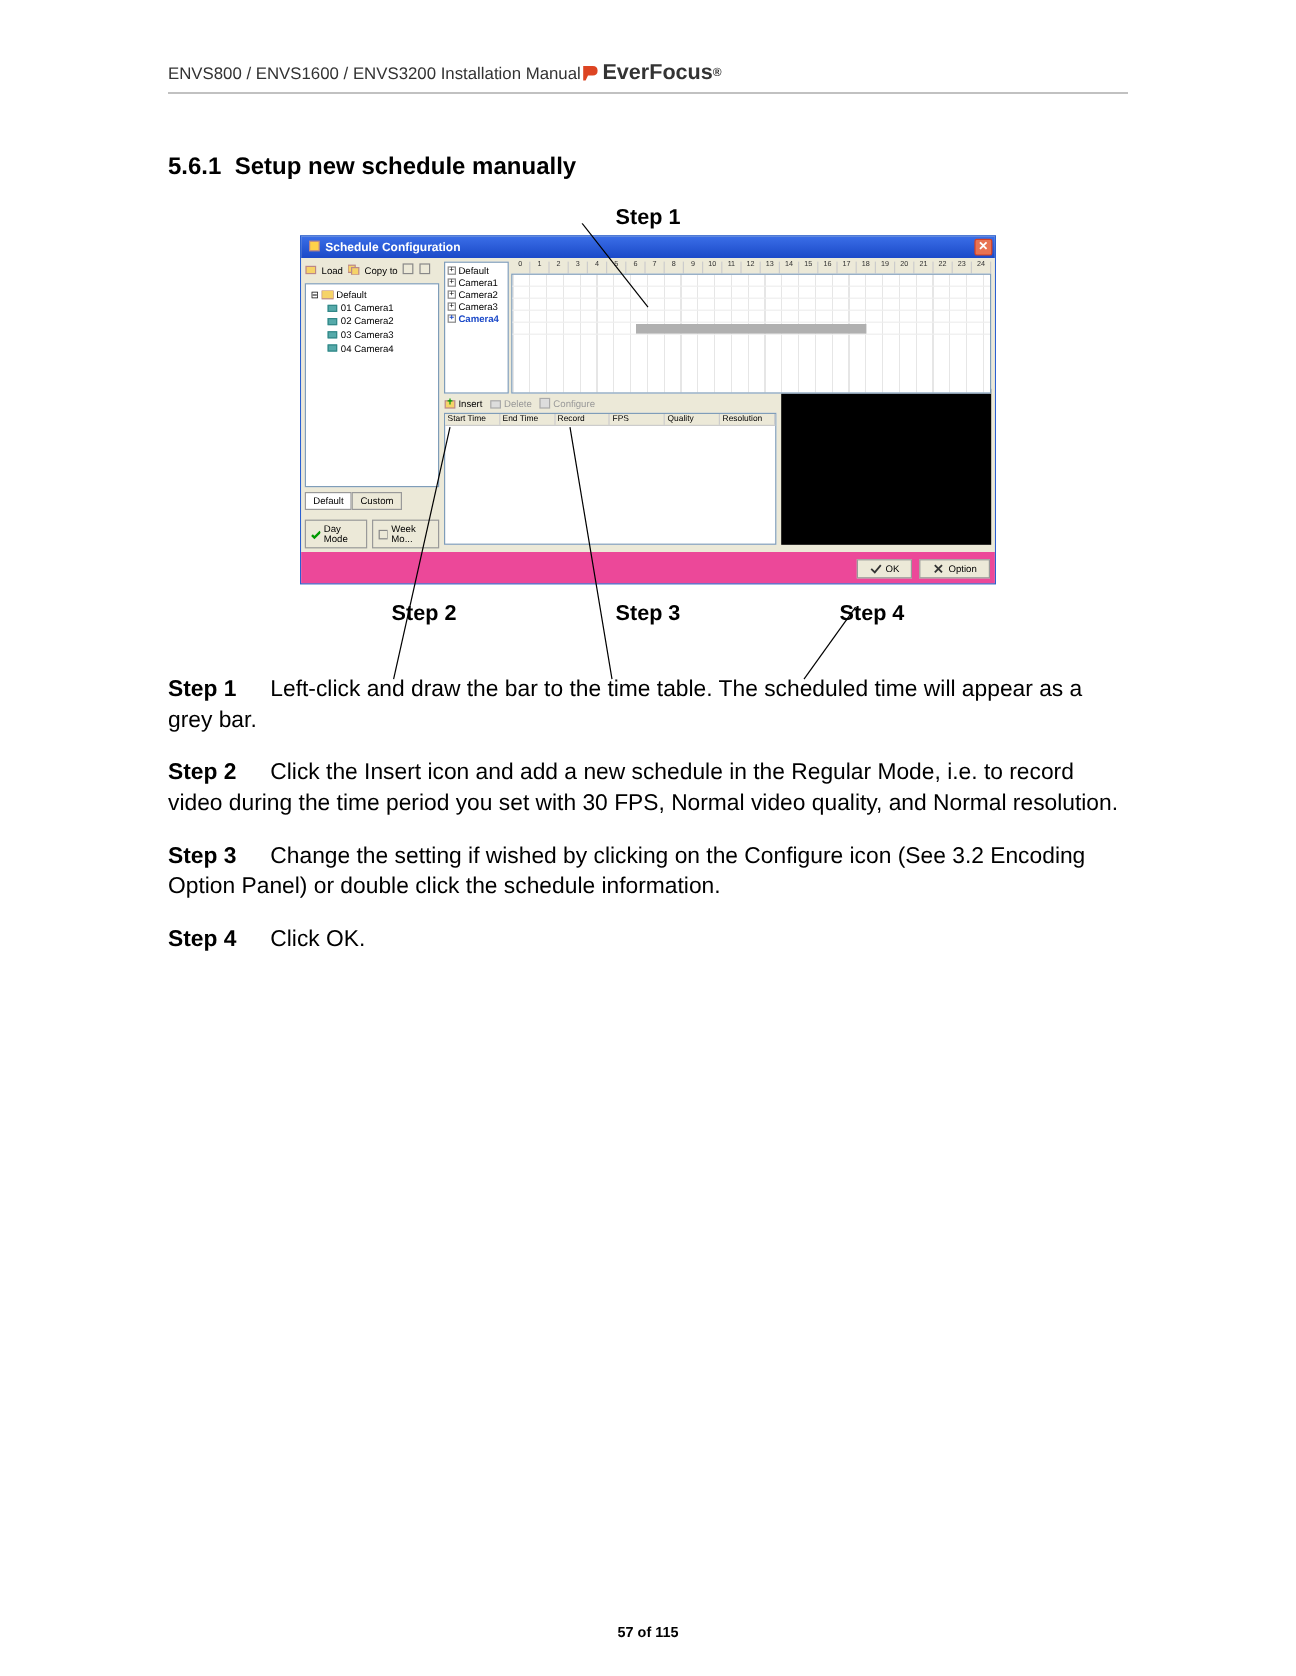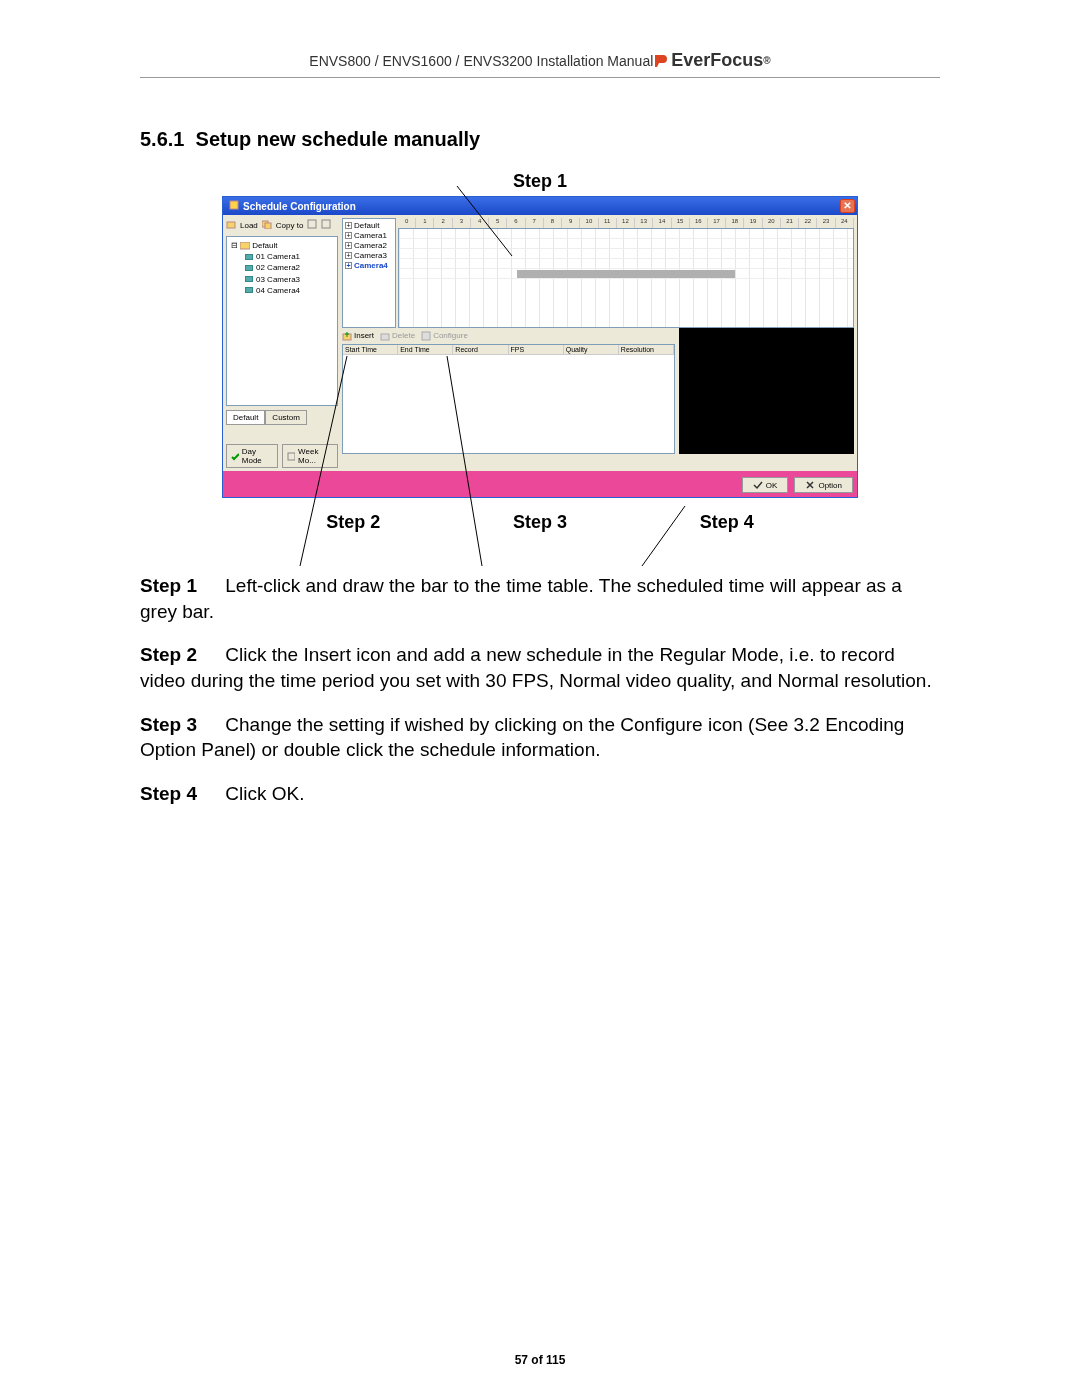--- a/index.html
+++ b/index.html
@@ -13,21 +13,21 @@
   }
   .page {
     position: absolute;
     left: 0; top: 0;
     width: 1080px;
     height: 1397px;
     padding: 50px 140px 40px 140px;
   }
   .header-row {
     display: flex;
-    justify-content: center;
+    justify-content: flex-start;
     align-items: center;
     font-size: 14px;
     color: #333;
     border-bottom: 1px solid #999;
     padding-bottom: 6px;
     margin-bottom: 50px;
   }
   .brand {
     display: flex;
     align-items: center;
@@ -42,21 +42,21 @@
     margin-bottom: 20px;
   }
   .callout-top {
     text-align: center;
     font-weight: bold;
     font-size: 18px;
     margin-bottom: 4px;
   }
   .screenshot-wrap {
     position: relative;
-    width: 636px;
+    width: 580px;
     margin: 0 auto 14px auto;
   }
   
   .win {
     border: 1px solid #2a5fd1;
     background: #ece9d8;
     font-family: Tahoma, Arial, sans-serif;
     font-size: 9px;
     color: #000;
   }
@@ -131,21 +131,21 @@
     padding: 2px 6px;
     background: #ece9d8;
   }
   .tabrow .tab.active {
     background: #fff;
     font-weight: normal;
   }
   .moderow {
     display: flex;
     gap: 4px;
-    margin-top: 15px;
+    margin-top: 4px;
   }
   .btn {
     border: 1px solid #999;
     background: #ece9d8;
     font-size: 8px;
     padding: 2px 4px;
     display: inline-flex;
     align-items: center;
     gap: 3px;
   }
@@ -218,21 +218,21 @@
     height: 8px;
     background: #b0b0b0;
   }
   .midrow {
     display: flex;
     gap: 6px;
     font-size: 8px;
     padding: 3px 0;
     align-items: center;
   }
-  .midrow .lbl { display:flex; align-items:flex-start; gap:2px; }
+  .midrow .lbl { display:flex; align-items:center; gap:2px; }
   .lower {
     display: flex;
     gap: 4px;
   }
   .schedtable {
     flex: 1;
     background: #fff;
     border: 1px solid #7f9db9;
     height: 110px;
     font-size: 7px;

